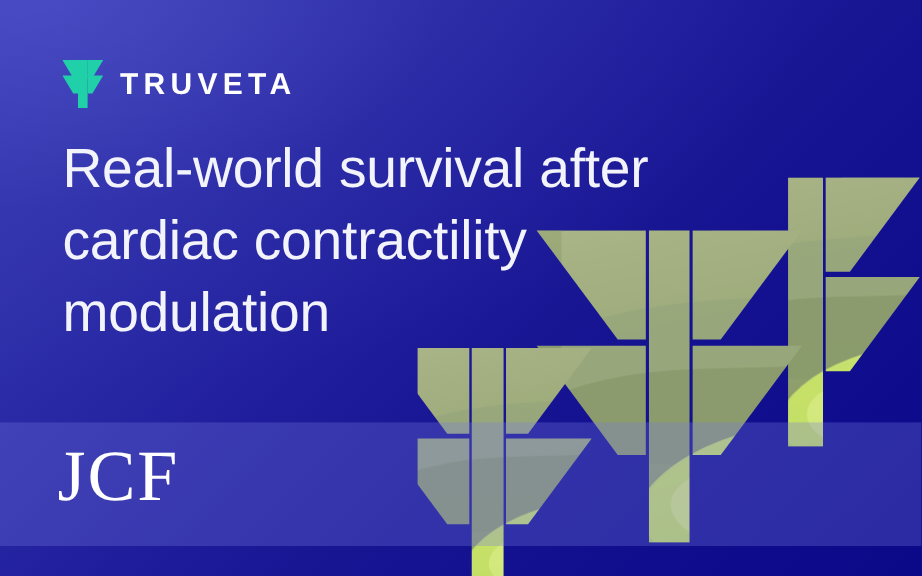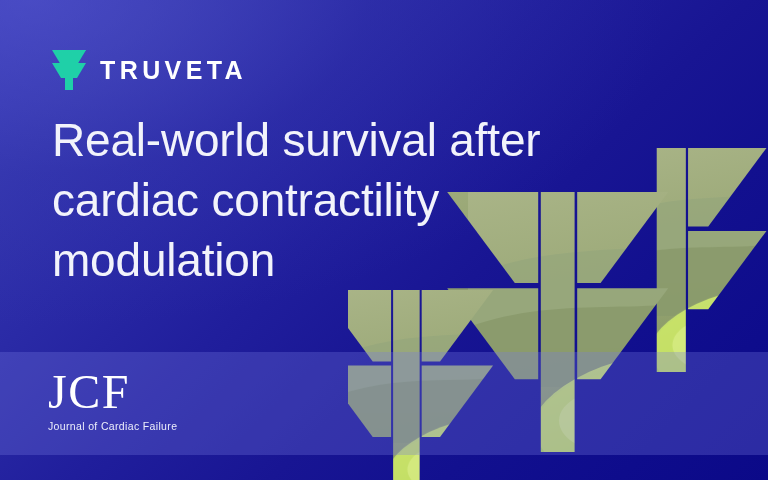--- a/index.html
+++ b/index.html
@@ -96,21 +96,21 @@
 
   
   .jcf {
     position: absolute;
     left: 48px;
     top: 368px;
     color: #ffffff;
   }
   .jcf-mark {
     font-family: "Liberation Serif", serif;
-    font-size: 48px;
+    font-size: 60px;
     font-weight: 400;
     line-height: 0.98;
     letter-spacing: 1.5px;
   }
   .jcf-sub {
     margin-top: 5px;
     font-size: 10.5px;
     font-weight: 400;
     letter-spacing: 0.35px;
     color: #eceefb;
@@ -233,16 +233,15 @@
         <polygon points="13,13 0,13 9,28 13,28"></polygon>
       </g>
     </svg>
     <div class="logo-word">TRUVETA</div>
   </div>
 
   <div class="headline">Real-world survival after cardiac contractility modulation</div>
 
   <div class="jcf">
     <div class="jcf-mark">JCF</div>
-    <div class="jcf-sub">Journal of Cardiac Failure</div>
   </div>
 
 </div>
 
 </body></html>

